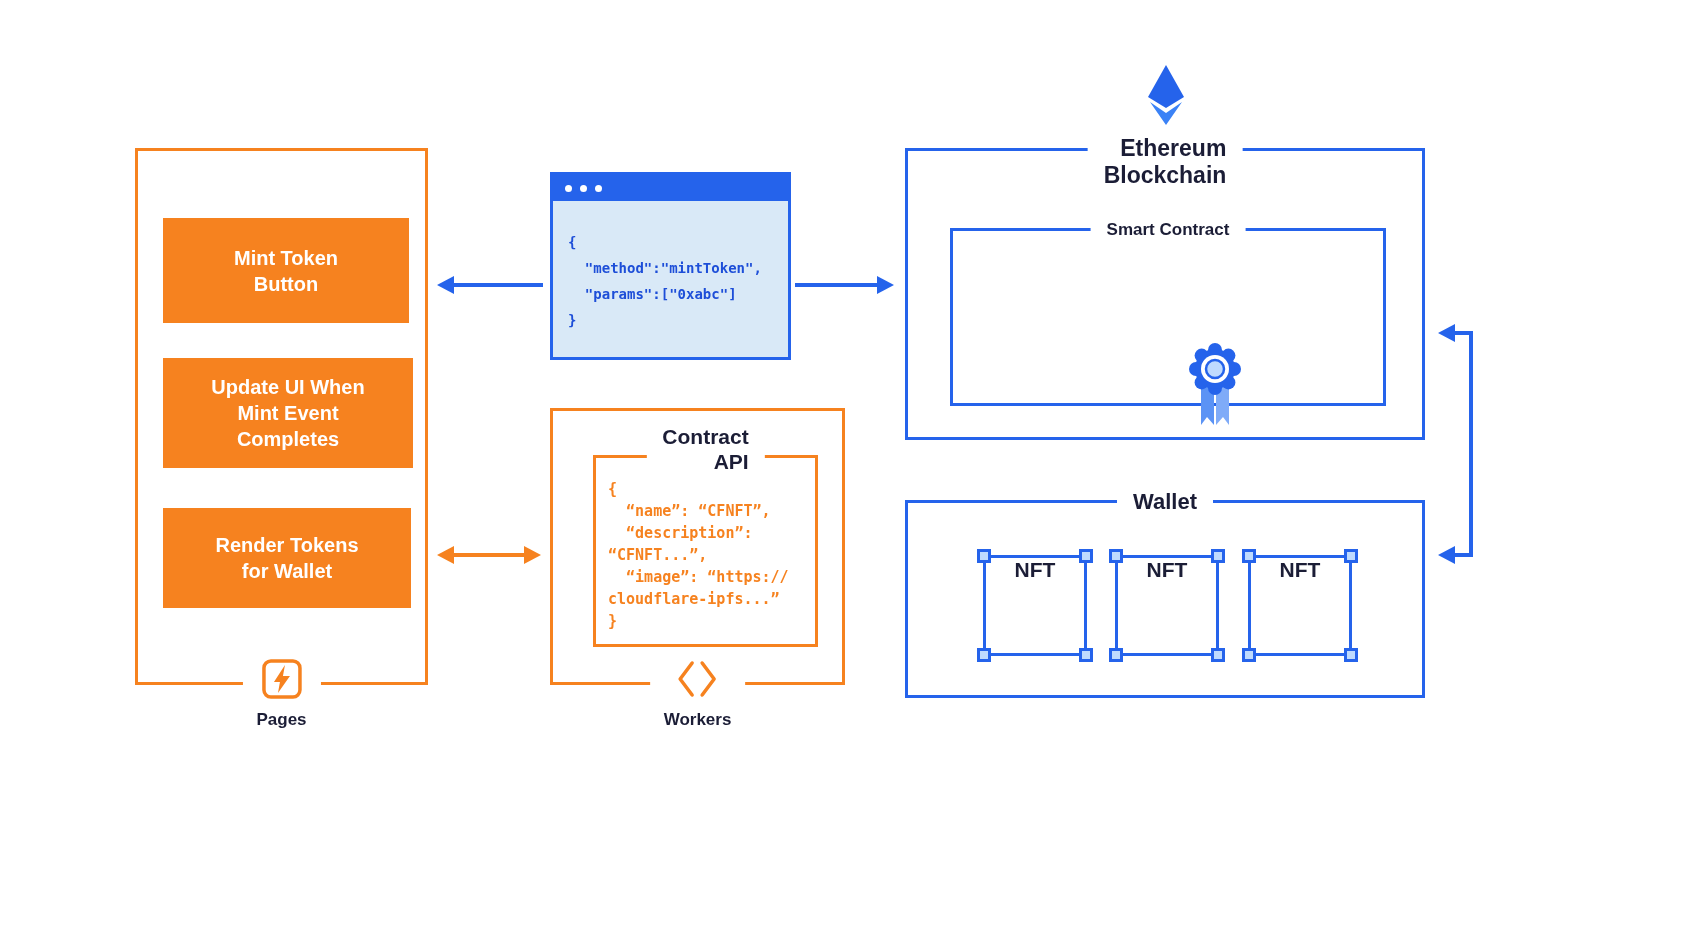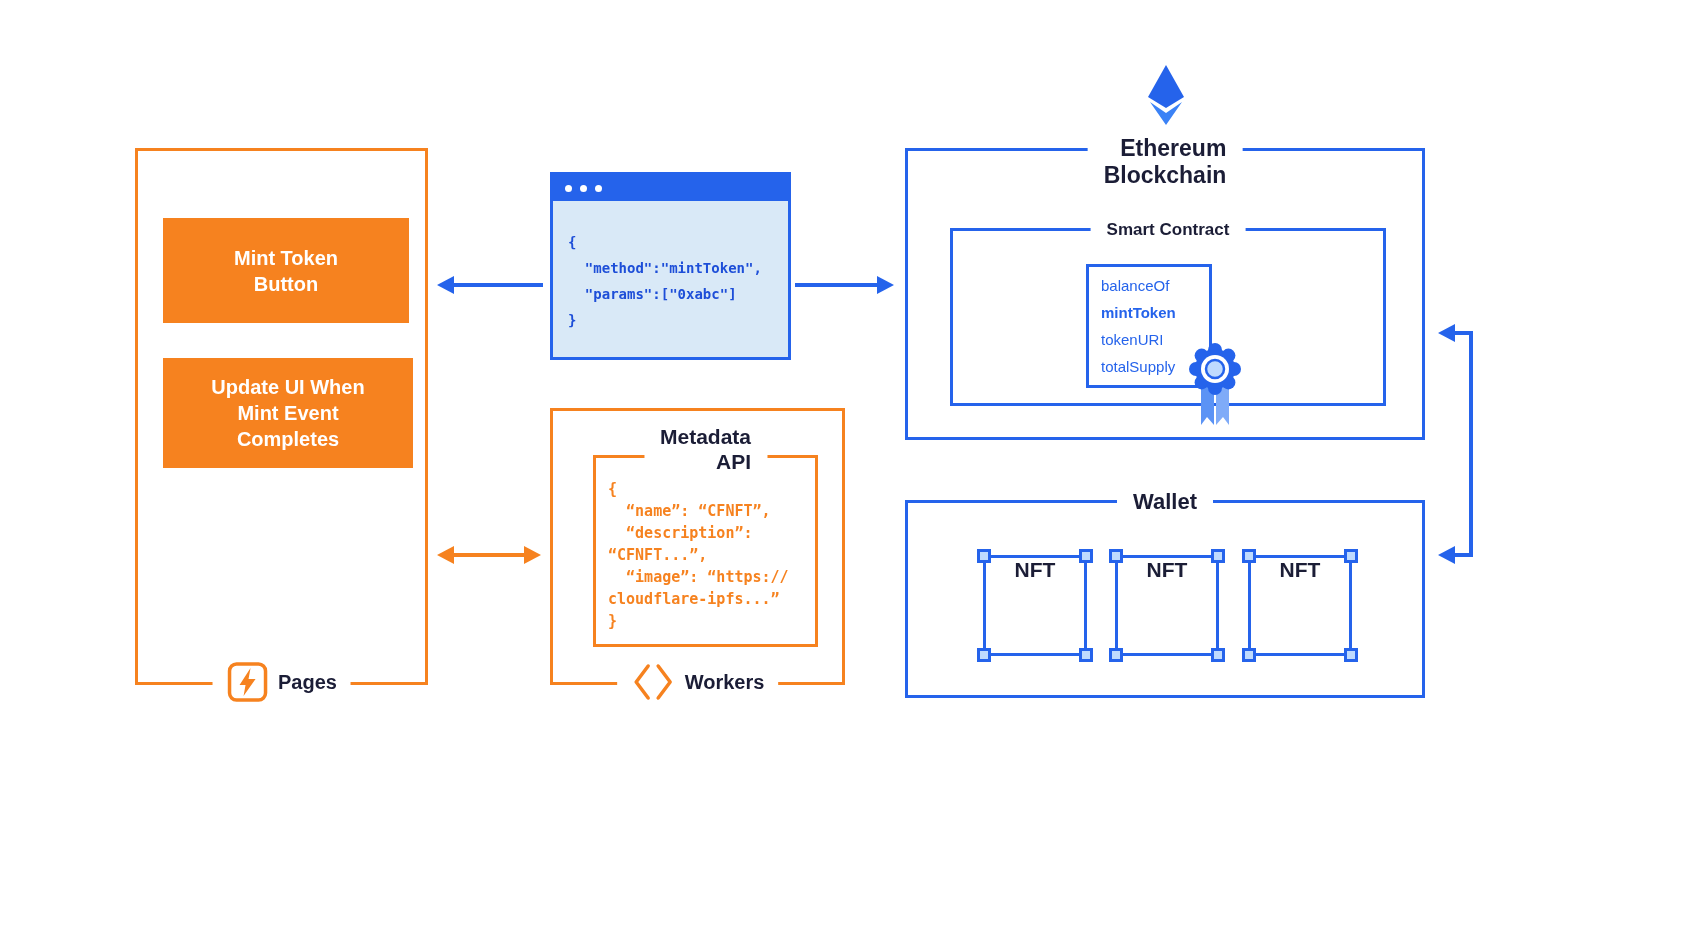--- a/index.html
+++ b/index.html
@@ -24,21 +24,21 @@
   }
 
   .edge-label {
     position:absolute; left:50%; transform:translateX(-50%);
     background:#fff; padding:0 16px; font-weight:700; color:var(--dark);
     text-align:right; white-space:pre-line; z-index:2;
   }
   .footer-label {
     position:absolute; left:50%; bottom:-24px; transform:translateX(-50%);
     background:#fff; padding:0 14px; height:48px; display:flex; align-items:center; gap:10px;
-    font-weight:700; font-size:20px; color:var(--dark); z-index:2; white-space:nowrap;
+    font-weight:700; font-size:17px; color:var(--dark); z-index:2; white-space:nowrap;flex-direction:column;
   }
 
   
   #rpc-window { left:550px; top:172px; width:241px; height:188px; border:3px solid var(--blue); background:var(--win-bg); }
   #rpc-header { height:26px; background:var(--blue); display:flex; align-items:center; gap:8px; padding-left:12px; }
   .dot { width:7px; height:7px; border-radius:50%; background:#fff; }
   .code { font-family:"DejaVu Sans Mono", monospace; font-weight:700; }
   .code-line { white-space:pre; }
   #rpc-code { padding:28px 0 0 15px; font-size:14px; line-height:26px; color:var(--code-blue); }
 
@@ -89,20 +89,22 @@
       <polygon points="1438,555 1455,546 1455,564" fill="#2563EB"></polygon>
     </g>
   </svg>
 
   <div class="abs panel-orange" style="left:135px; top:148px; width:293px; height:537px;">
     <div class="btn-orange" style="left:25px; top:207px; width:250px; height:110px;">Update UI When
 Mint Event
 Completes</div>
     <div class="btn-orange" style="left:25px; top:67px; width:246px; height:105px;">Mint Token
 Button</div>
+    <div class="btn-orange" style="left:25px; top:357px; width:248px; height:100px;">Render Tokens
+for Wallet</div>
     <div class="footer-label">
       <span style="display:flex;">
         <svg width="42" height="42" viewBox="0 0 42 42">
           <rect x="3" y="3" width="36" height="36" rx="7" fill="none" stroke="#F6821F" stroke-width="3.5"></rect>
           <polygon points="24,7 13,24 19,24 17,35 29,18 22,18" fill="#F6821F"></polygon>
         </svg>
       </span>
       <span>Pages</span>
     </div>
   </div>
@@ -116,21 +118,21 @@
     <div id="rpc-code" class="code">
       <div class="code-line">{</div>
       <div class="code-line">  "method":"mintToken",</div>
       <div class="code-line">  "params":["0xabc"]</div>
       <div class="code-line">}</div>
     </div>
   </div>
 
   <div class="abs panel-orange" style="left:550px; top:408px; width:295px; height:277px;">
     <div id="metadata-inner">
-      <div class="edge-label" style="top:-34px; font-size:21px; line-height:25px;">Metadata
+      <div class="edge-label" style="top:-34px; font-size:21px; line-height:25px;">Contract
 API</div>
       <div id="metadata-code" class="code">
         <div class="code-line">{</div>
         <div class="code-line">  “name”: “CFNFT”,</div>
         <div class="code-line">  “description”:</div>
         <div class="code-line">“CFNFT...”,</div>
         <div class="code-line">  “image”: “https://</div>
         <div class="code-line">cloudflare-ipfs...”</div>
         <div class="code-line">}</div>
       </div>
@@ -153,26 +155,20 @@
     </svg>
   </div>
 
   <div class="abs panel-blue" style="left:905px; top:148px; width:520px; height:292px;">
     <div class="edge-label" style="top:-16px; font-size:23px; line-height:27px;">Ethereum
 Blockchain</div>
 
     <div class="abs panel-blue" style="left:42px; top:77px; width:436px; height:178px;">
       <div class="edge-label" style="top:-14px; font-size:17px; line-height:26px;">Smart Contract</div>
 
-      <div id="methods-box">
-        <div>balanceOf</div>
-        <div class="bold">mintToken</div>
-        <div>tokenURI</div>
-        <div>totalSupply</div>
-      </div>
 
       <div class="abs" style="left:230px; top:104px; z-index:3;">
         <svg width="64" height="94" viewBox="0 0 64 94">
           <polygon points="18,50 31,50 31,90 24,82 18,90" fill="#5B93F5"></polygon>
           <polygon points="33,50 46,50 46,90 40,82 33,90" fill="#7FABF8"></polygon>
           <circle cx="51" cy="34" r="7" fill="#2563EB"></circle>
             <circle cx="45.4" cy="47.4" r="7" fill="#2563EB"></circle>
           <circle cx="32" cy="53" r="7" fill="#2563EB"></circle>
             <circle cx="18.6" cy="47.4" r="7" fill="#2563EB"></circle>
           <circle cx="13" cy="34" r="7" fill="#2563EB"></circle>

